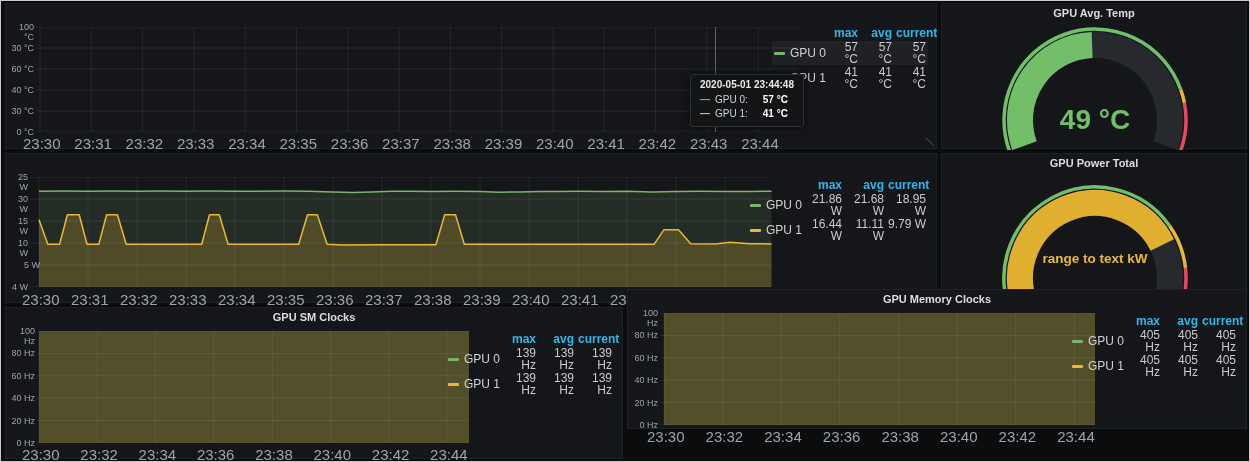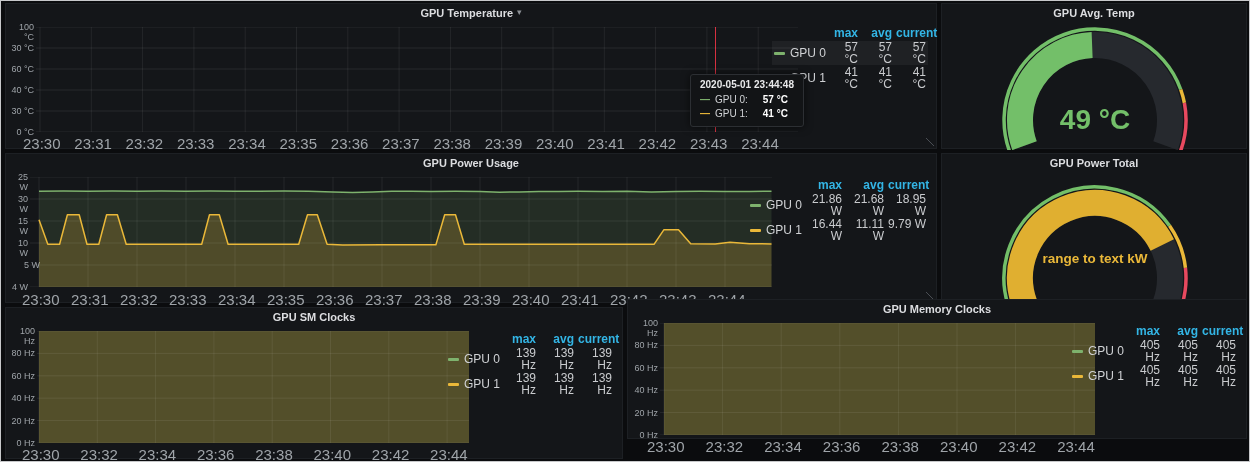--- a/index.html
+++ b/index.html
@@ -29,24 +29,20 @@
   .resize-handle{position:absolute;right:2px;bottom:2px;width:8px;height:8px;cursor:nwse-resize;
     background:linear-gradient(45deg,transparent 45%,#4a4e54 45%,#4a4e54 55%,transparent 55%);}
   .gauge-svg{position:absolute;left:0;top:0;}
 </style>
 </head>
 <body>
 
 <div id="dashboard">
 
   <div class="panel" id="panel-temp" style="left:4px;top:2px;width:932px;height:146px;">
-    <div class="panel-header">
-      <span class="panel-title">GPU Temperature</span>
-      <span class="caret">▾</span>
-    </div>
     <div class="crosshair" style="left:709px;top:23px;height:105px;"></div>
     <div class="tooltip" style="left:684px;top:70px;">
       <div class="tt-date">2020-05-01 23:44:48</div>
       <div class="tt-rows">
           <div class="tt-row">
             <span class="dash" style="color: rgb(126, 178, 109);">—</span>
             <span>GPU 0:</span>
             <span class="ttval">57 °C</span>
           </div>
           <div class="tt-row">
@@ -131,23 +127,20 @@
         <path d="M 82.52 141.65 A 75 75 0 1 1 223.48 141.65" stroke="#26292e" stroke-width="26" fill="none"></path>
         <path d="M 82.52 141.65 A 75 75 0 0 1 150.12 41.06" stroke="#73bf69" stroke-width="26" fill="none"></path>
         <path d="M 67.49 147.12 A 91 91 0 1 1 238.73 85.47" stroke="#73bf69" stroke-width="3.5" fill="none"></path>
         <path d="M 238.73 85.47 A 91 91 0 0 1 242.39 98.95" stroke="#eab839" stroke-width="3.5" fill="none"></path>
         <path d="M 242.39 98.95 A 91 91 0 0 1 238.51 147.12" stroke="#e8495f" stroke-width="3.5" fill="none"></path>
         <text x="153" y="125" text-anchor="middle" font-size="28" font-weight="bold" fill="#73bf69">49 °C</text>
       </svg>
     </div>
 
   <div class="panel" id="panel-power" style="left:4px;top:152px;width:932px;height:150px;">
-    <div class="panel-header">
-      <span class="panel-title">GPU Power Usage</span>
-    </div>
     <div class="resize-handle"></div>
   <div class="ytick" style="left: 2px; width: 20px; top: 18px;">25 W</div>
       <div class="ytick" style="left: 2px; width: 20px; top: 40px;">30 W</div>
       <div class="ytick" style="left: 2px; width: 20px; top: 62px;">15 W</div>
       <div class="ytick" style="left: 2px; width: 20px; top: 84px;">10 W</div>
       <div class="ytick" style="left: 14px; width: 20px; top: 106px;">5 W</div>
       <div class="ytick" style="left: 2px; width: 20px; top: 128px;">4 W</div>
       <div class="xtick" style="left: 16px; top: 137px;">23:30</div>
       <div class="xtick" style="left: 65px; top: 137px;">23:31</div>
       <div class="xtick" style="left: 114px; top: 137px;">23:32</div>
@@ -279,21 +272,21 @@
         <div class="namecell">
           <span class="swatch" style="background: rgb(234, 184, 57);"></span>
           <span class="sname">GPU 1</span>
         </div>
         <div class="cell">139 Hz</div>
         <div class="cell">139 Hz</div>
         <div class="cell">139 Hz</div>
       </div>
     </div>
 
-  <div class="panel" id="panel-mem" style="left:626px;top:298px;width:620px;height:140px;">
+  <div class="panel" id="panel-mem" style="left:626px;top:288px;width:620px;height:140px;">
     <div class="panel-header">
       <span class="panel-title">GPU Memory Clocks</span>
     </div>
   <div class="ytick" style="left: 2px; width: 28px; top: 18px;">100 Hz</div>
       <div class="ytick" style="left: 2px; width: 28px; top: 40.4px;">80 Hz</div>
       <div class="ytick" style="left: 2px; width: 28px; top: 62.8px;">60 Hz</div>
       <div class="ytick" style="left: 2px; width: 28px; top: 85.2px;">40 Hz</div>
       <div class="ytick" style="left: 2px; width: 28px; top: 107.6px;">20 Hz</div>
       <div class="ytick" style="left: 2px; width: 28px; top: 130px;">0 Hz</div>
       <div class="xtick" style="left: 19px; top: 138px;">23:30</div>

